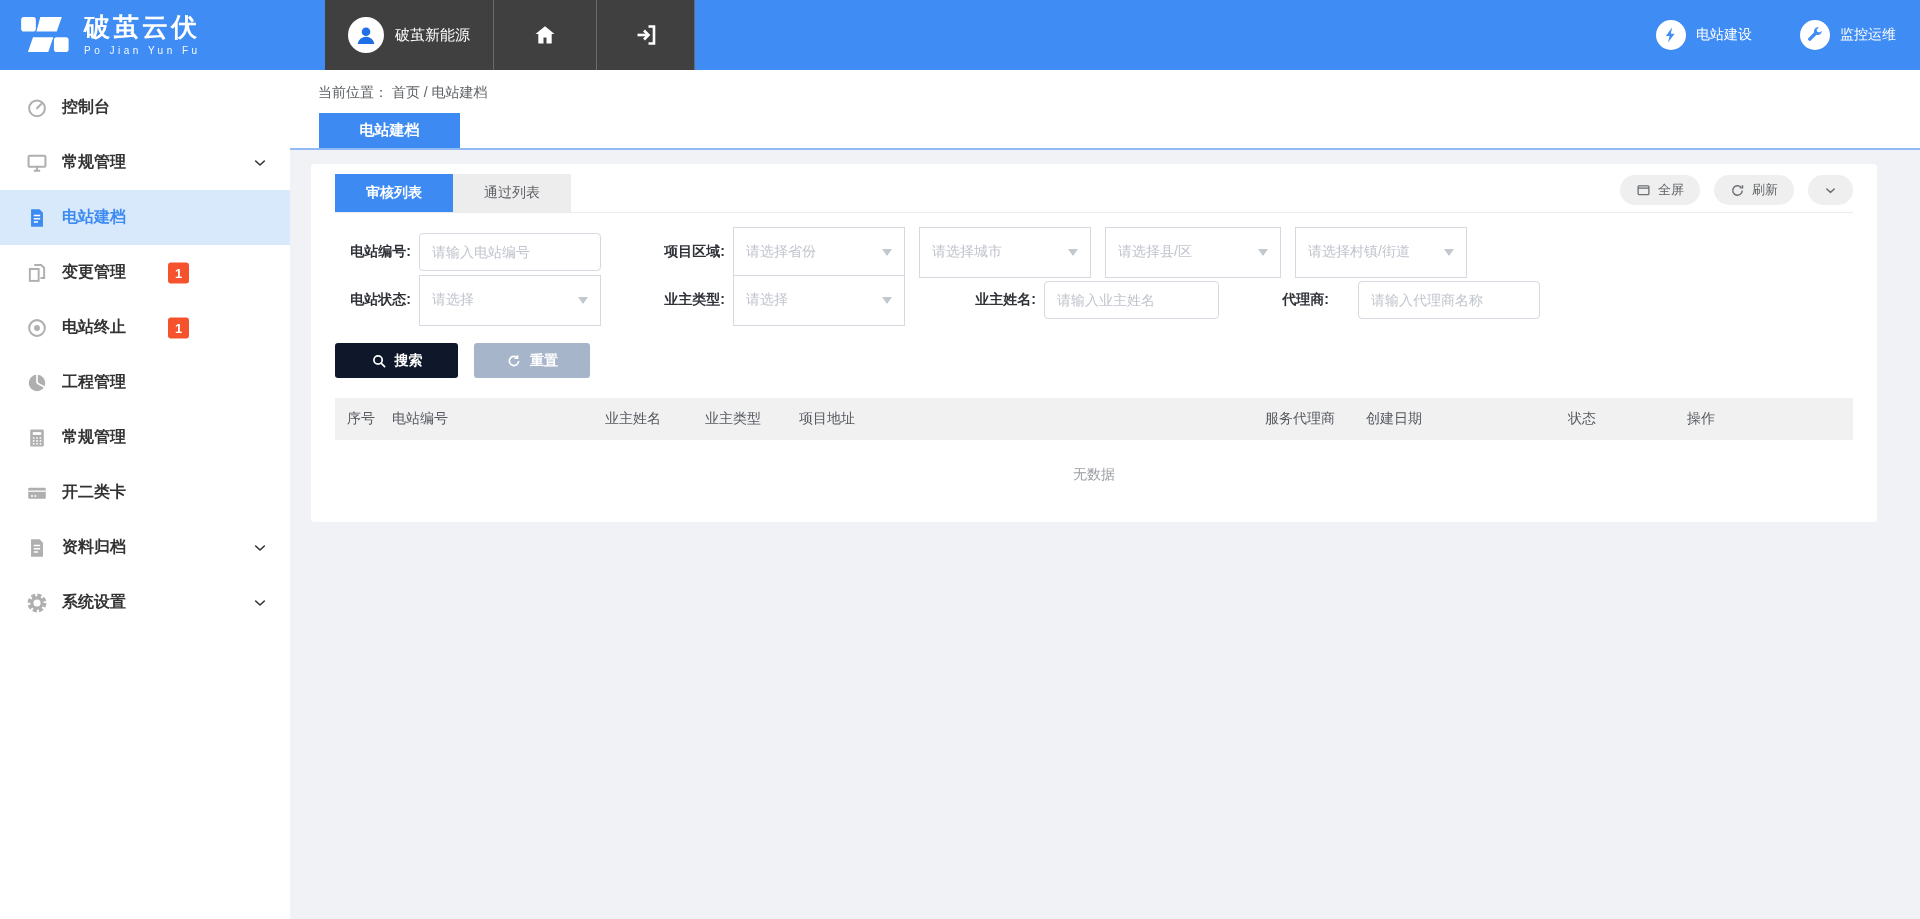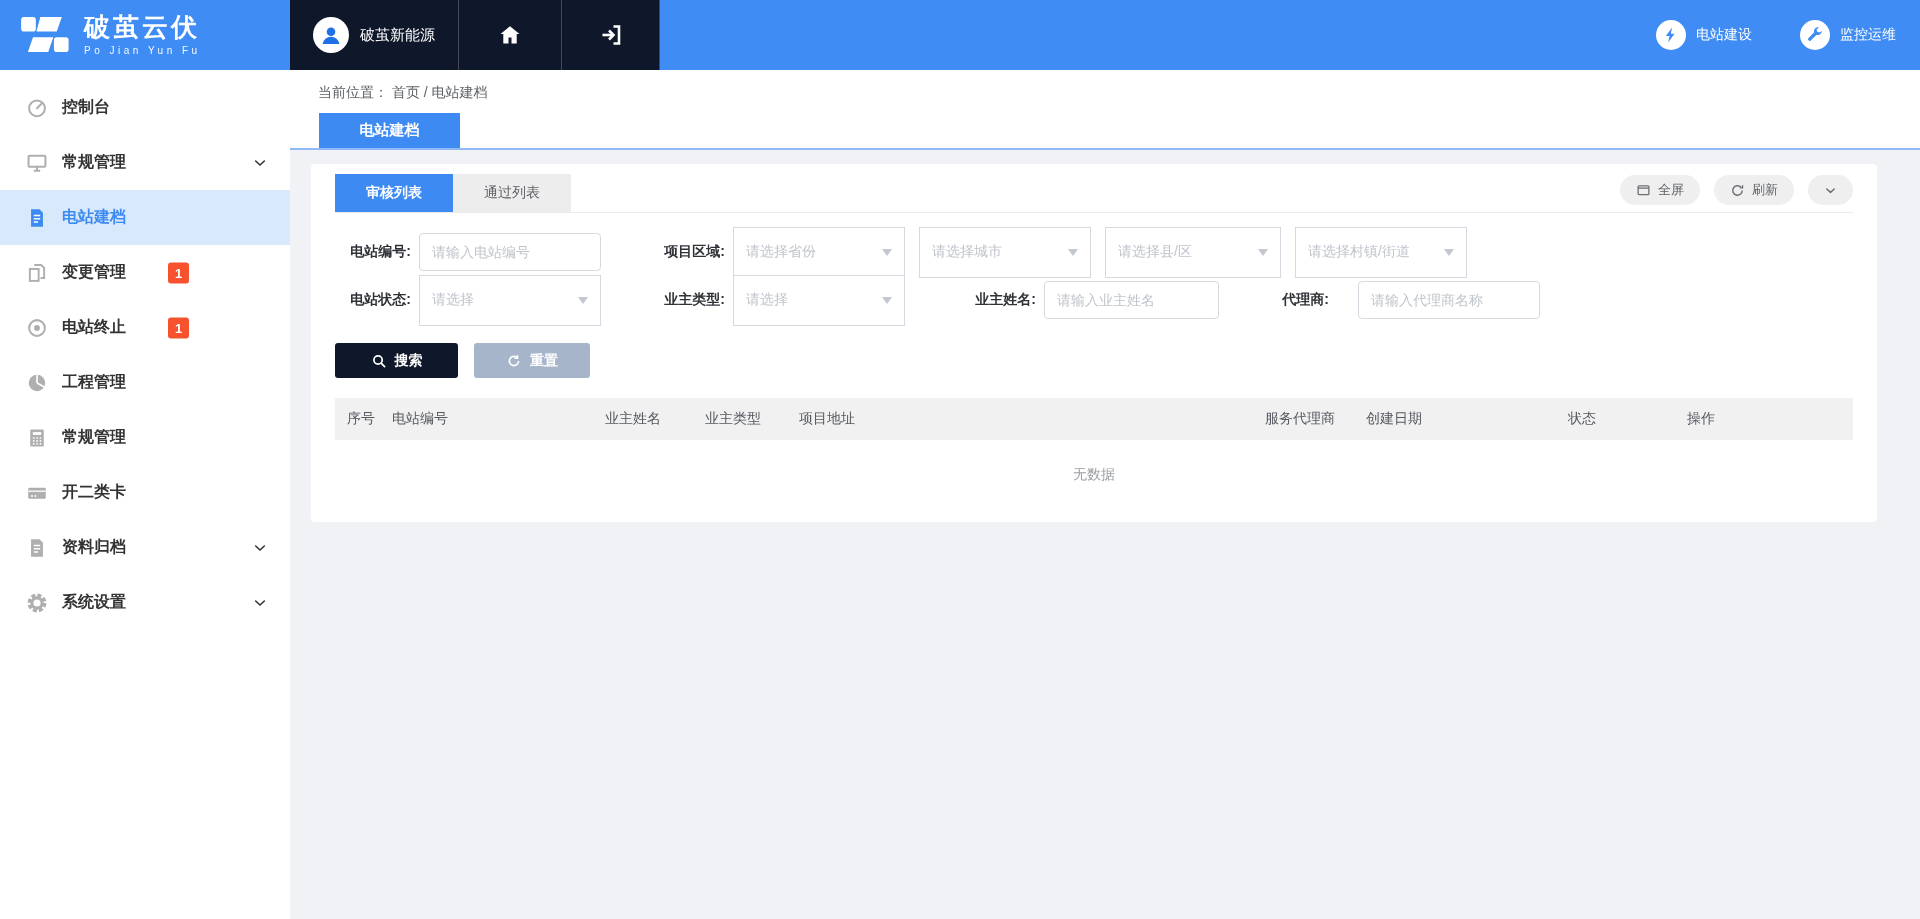--- a/index.html
+++ b/index.html
@@ -6,21 +6,21 @@
   html,body { width:1920px; height:919px; overflow:hidden; }
   body { font-family:"Liberation Sans","DejaVu Sans",sans-serif; background:#F0F2F5; color:#333; }
 
   
   .header { height:70px; display:flex; background:#3E8CF4; color:#fff; }
   .logo-sec { width:290px; flex:none; display:flex; align-items:center; padding-left:20px; }
   .logo-mark { width:52px; height:44px; flex:none; }
   .logo-txt { margin-left:12px; line-height:1; }
   .logo-title { font-size:26px; font-weight:bold; letter-spacing:3px; }
   .logo-sub { font-size:10px; letter-spacing:3.5px; margin-top:6px; opacity:.95; }
-  .dark-sec { display:flex; background:#0f172a; flex:none; }
+  .dark-sec { display:flex; background:#404040; flex:none;margin-left:35px; }
   .dark-cell { display:flex; align-items:center; justify-content:center; border-right:1px solid rgba(255,255,255,.22); cursor:pointer; }
   .cell-user { width:169px; gap:11px; }
   .cell-home { width:103px; }
   .cell-login { width:98px; }
   .avatar-circle { width:36px; height:36px; border-radius:50%; background:#fff; color:#1F70E6; display:flex; align-items:center; justify-content:center; }
   .avatar-circle svg { width:24px; height:24px; }
   .user-name { font-size:15px; }
   .hicon { width:24px; height:24px; }
   .header-right { margin-left:auto; display:flex; align-items:center; gap:48px; padding-right:24px; }
   .hr-item { display:flex; align-items:center; gap:10px; font-size:14px; cursor:pointer; }

